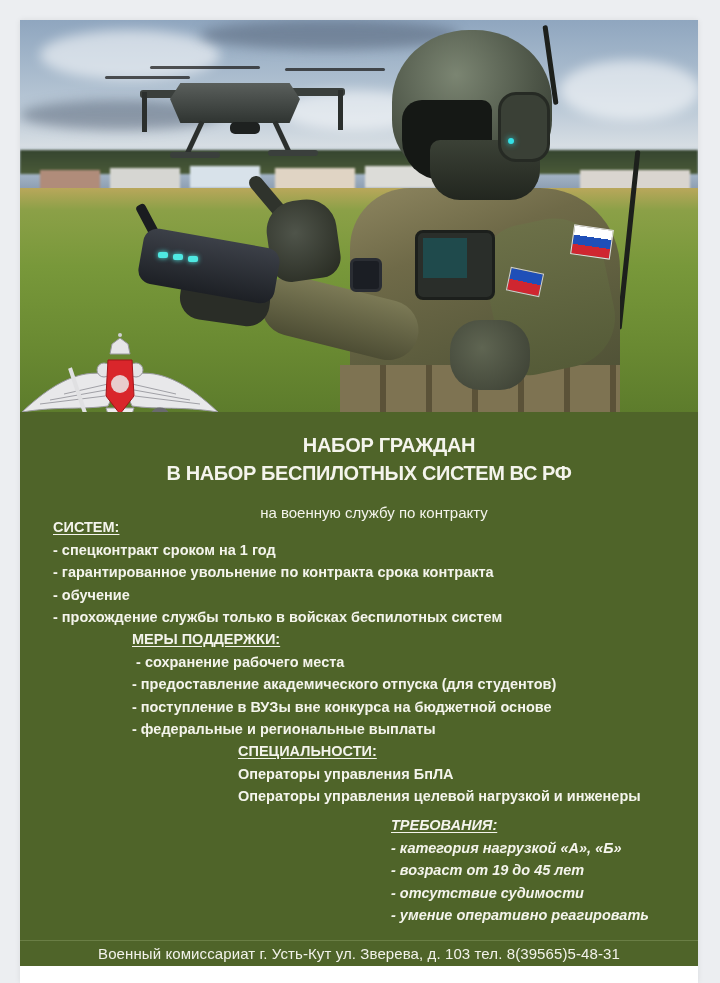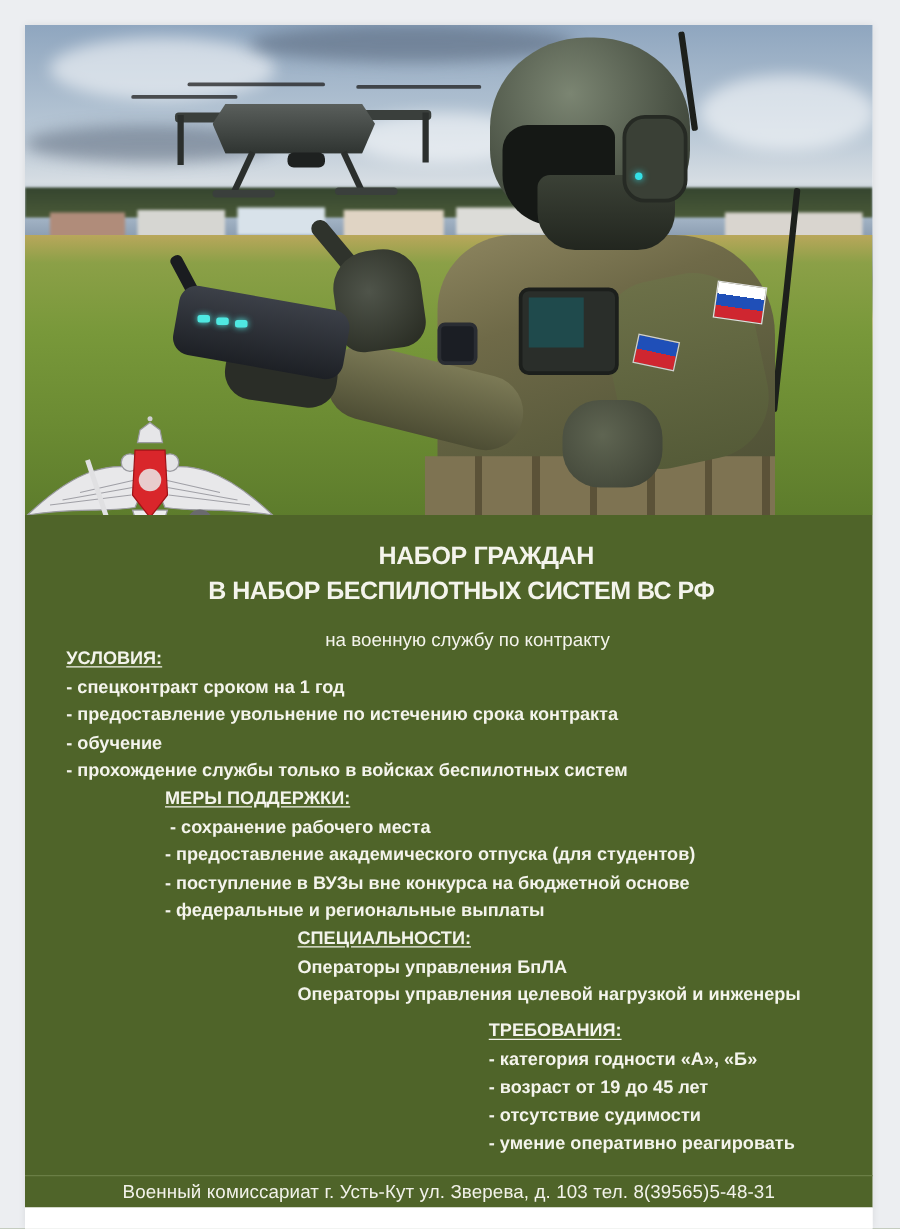--- a/index.html
+++ b/index.html
@@ -121,21 +121,21 @@
       font-family: "Liberation Sans", sans-serif; font-weight: bold;
     }
     .title1 { top: 22px; font-size: 20px; letter-spacing: -0.3px; padding-left: 60px; }
     .title2 { top: 50px; font-size: 20px; letter-spacing: -0.4px; padding-left: 20px; }
     .subtitle { top: 82px; font-size: 15px; font-weight: normal; padding-left: 30px; margin-top: 10px; }
     .section { position: absolute; font-family: "Liberation Sans", sans-serif; font-weight: bold; font-size: 14.5px; line-height: 22.5px; }
     .section .head { text-decoration: underline; text-underline-offset: 2px; }
     .sec-conditions { left: 33px; top: 104px; }
     .sec-support { left: 112px; top: 216px; }
     .sec-spec { left: 218px; top: 328px; }
-    .sec-req { left: 371px; top: 402px; }
+    .sec-req { left: 371px; top: 402px; font-style: italic; }
     .footer {
       position: absolute; left: 0; top: 920px;
       width: 678px; height: 26px;
       background: #4f6429;
       border-top: 1px solid #6a7e45;
       color: #f2f2ea;
       font-family: "Liberation Sans", sans-serif;
       font-size: 15px; line-height: 25px;
       text-align: center; letter-spacing: 0.1px;
     }
@@ -229,44 +229,44 @@
 
     <ellipse cx="140" cy="98" rx="10" ry="14" fill="none" stroke="#6a6a6e" stroke-width="5"></ellipse>
   </svg>
 
   <div class="panel">
     <div class="title1">НАБОР ГРАЖДАН</div>
     <div class="title2">В НАБОР БЕСПИЛОТНЫХ СИСТЕМ ВС РФ</div>
     <div class="subtitle">на военную службу по контракту</div>
 
     <div class="section sec-conditions">
-      <div class="head">УСЛОВИЯ:</div>
+      <div class="head">СИСТЕМ:</div>
       <div>- спецконтракт сроком на 1 год</div>
-      <div>- предоставление увольнение по истечению срока контракта</div>
+      <div>- гарантированное увольнение по контракта срока контракта</div>
       <div>- обучение</div>
       <div>- прохождение службы только в  войсках беспилотных систем</div>
     </div>
 
     <div class="section sec-support">
       <div class="head">МЕРЫ ПОДДЕРЖКИ:</div>
       <div style="white-space:pre;"> - сохранение рабочего места</div>
       <div>- предоставление академического отпуска (для студентов)</div>
       <div>- поступление в  ВУЗы вне конкурса на бюджетной основе</div>
       <div>- федеральные и региональные выплаты</div>
     </div>
 
     <div class="section sec-spec">
       <div class="head">СПЕЦИАЛЬНОСТИ:</div>
       <div>Операторы управления БпЛА</div>
       <div>Операторы управления целевой нагрузкой и инженеры</div>
     </div>
 
     <div class="section sec-req">
       <div class="head">ТРЕБОВАНИЯ:</div>
-      <div>- категория годности «А», «Б»</div>
+      <div>- категория нагрузкой «А», «Б»</div>
       <div>- возраст от 19 до 45 лет</div>
       <div>- отсутствие судимости</div>
       <div>- умение оперативно реагировать</div>
     </div>
   </div>
 
   <div class="footer">Военный комиссариат г. Усть-Кут ул. Зверева, д. 103  тел. 8(39565)5-48-31</div>
   <div class="below"></div>
 </div>
 

